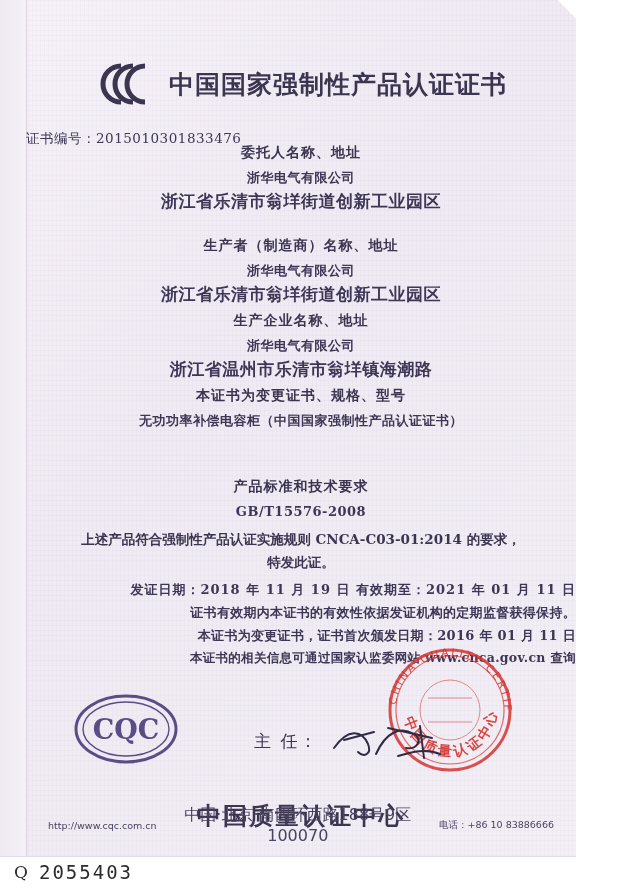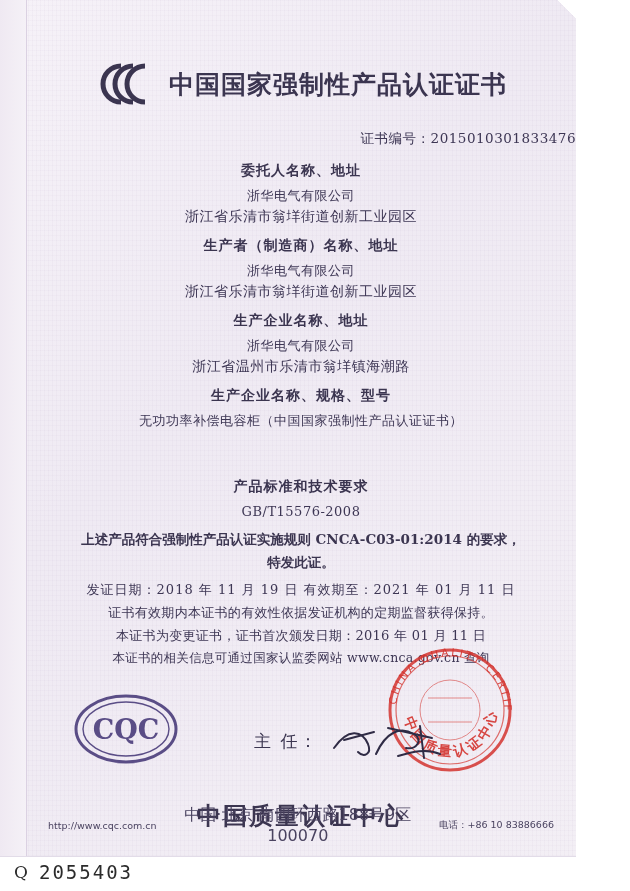--- a/index.html
+++ b/index.html
@@ -56,21 +56,21 @@
     font-size: 25px;
     font-weight: bold;
     color: #3b3550;
     letter-spacing: 1px;
     white-space: nowrap;
   }
   
   .cert-no {
     position: absolute;
     top: 130px; left: 0; right: 0;
-    text-align: right;
+    text-align: left;
     font-family: "DejaVu Serif", "Liberation Serif", serif;
     font-size: 13.5px;
     color: #3d3654;
     letter-spacing: 0.5px;
   }
   .section {
     position: absolute;
     left: 0; right: 0;
     text-align: center;
   }
@@ -81,23 +81,24 @@
     color: #3b3550;
     letter-spacing: 1px;
     margin-bottom: 6px;
   }
   .sec-line {
     font-family: "DejaVu Serif", "Liberation Serif", serif;
     font-size: 13px;
     color: #3d3654;
     letter-spacing: 0.5px;
     line-height: 1.55;
+    font-weight: bold;
   }
   .sec-line.small {
-    font-size: 14px;
+    font-size: 17px;
   }
   .spec-block {
     font-family: "DejaVu Sans", "Liberation Sans", sans-serif;
     font-size: 11px;
     color: #3d3654;
     line-height: 1.6;
     padding: 0 58px;
     text-align: center;
   }
   .statement {
@@ -105,26 +106,27 @@
     font-size: 13.5px;
     font-weight: bold;
     color: #3b3550;
     line-height: 1.7;
     padding: 0 52px;
     text-align: center;
   }
   .dates-block {
     position: absolute;
     left: 0; right: 0;
-    text-align: center;
+    text-align: right;
     font-family: "DejaVu Serif", "Liberation Serif", serif;
     font-size: 13px;
     color: #3d3654;
     line-height: 1.78;
     letter-spacing: 0.3px;
+    font-weight: bold;
   }
   .dates-block .row-wide {
     letter-spacing: 1px;
   }
   .website-note {
     font-size: 12.5px;
   }
   
   .seal {
     position: absolute;
@@ -246,40 +248,40 @@
             <path d="M38 8 A18 18 0 1 0 38 44"></path>
             <path d="M50 8 A18 18 0 1 0 50 44"></path>
           </g>
         </svg>
       </div>
       <div class="main-title">中国国家强制性产品认证证书</div>
     </div>
 
     <div class="cert-no">证书编号：2015010301833476</div>
 
-    <div class="section" style="top:162px;">
+    <div class="section" style="top:144px;">
       <div class="sec-title">委托人名称、地址</div>
       <div class="sec-line">浙华电气有限公司</div>
       <div class="sec-line small">浙江省乐清市翁垟街道创新工业园区</div>
     </div>
 
     <div class="section" style="top:237px;">
       <div class="sec-title">生产者（制造商）名称、地址</div>
       <div class="sec-line">浙华电气有限公司</div>
       <div class="sec-line small">浙江省乐清市翁垟街道创新工业园区</div>
     </div>
 
     <div class="section" style="top:312px;">
       <div class="sec-title">生产企业名称、地址</div>
       <div class="sec-line">浙华电气有限公司</div>
       <div class="sec-line small">浙江省温州市乐清市翁垟镇海潮路</div>
     </div>
 
     <div class="section" style="top:387px;">
-      <div class="sec-title">生产企业名称、规格、型号</div>
+      <div class="sec-title">本证书为变更证书、规格、型号</div>
       <div class="sec-line">无功功率补偿电容柜（中国国家强制性产品认证证书）</div>
     </div>
 
 
     <div class="section" style="top:478px;">
       <div class="sec-title">产品标准和技术要求</div>
       <div class="sec-line">GB/T15576-2008</div>
     </div>
 
     <div class="section" style="top:528px;">

